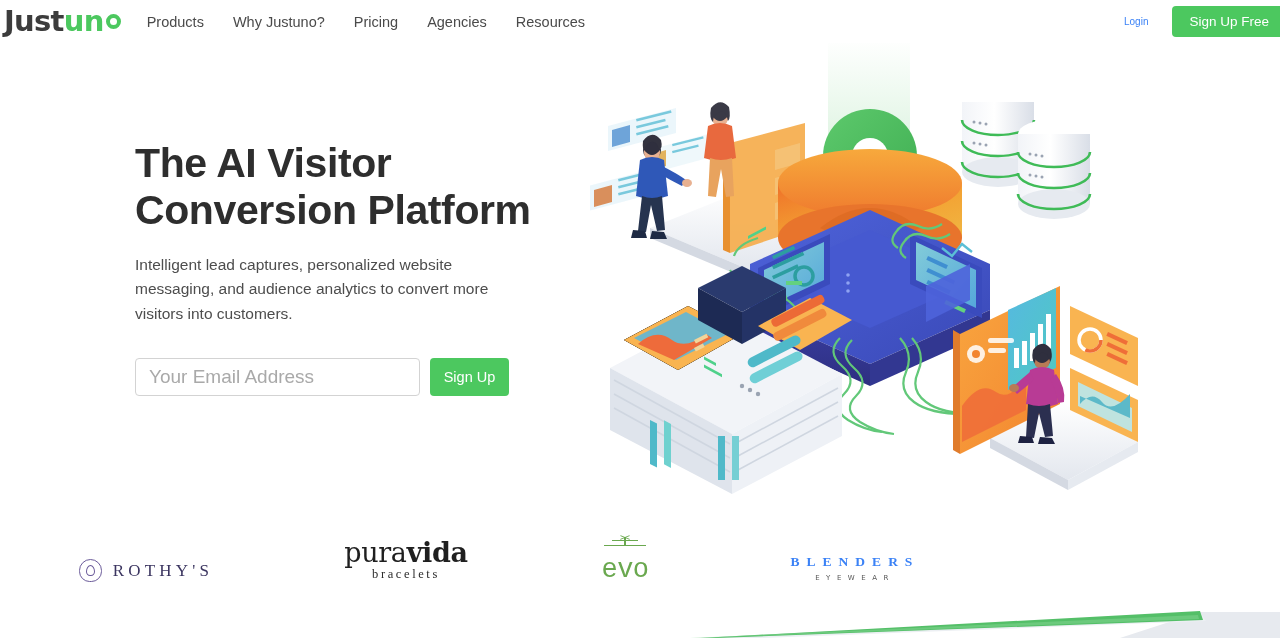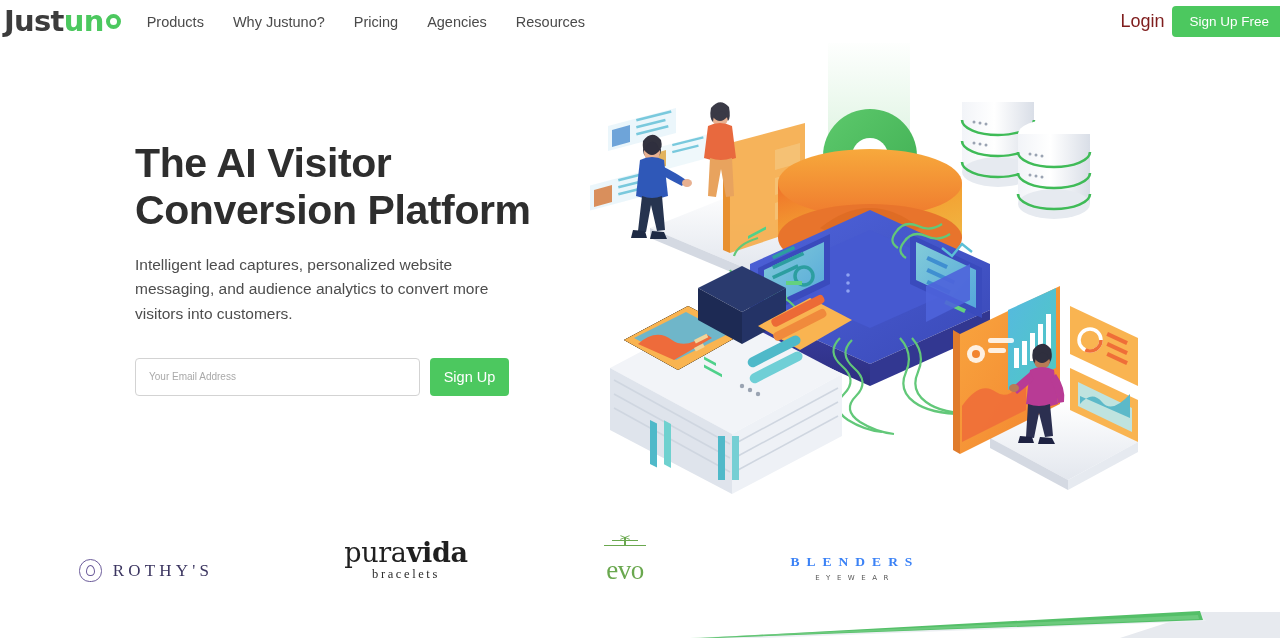--- a/index.html
+++ b/index.html
@@ -36,22 +36,22 @@
   }
   .nav { display: flex; align-items: center; gap: 29px; }
   .nav a {
     font-size: 14.5px; color: #4a4a4a; text-decoration: none;
     white-space: nowrap;
   }
   .header-right {
     margin-left: auto; display: flex; align-items: center; height: 43px;
   }
   .login-link {
-    font-size: 18px; color: #7f1d1d; text-decoration: none;
-    margin-right: 8px;
+    font-size: 10px; color: #3b82f6; text-decoration: none;
+    margin-right: 24px;
   }
   .btn-signup-free {
     background: #4cc85f; color: #fff;
     font-size: 13.5px;
     padding: 0 17px; height: 31px;
     display: flex; align-items: center; justify-content: center;
     border: none; border-radius: 4px;
     cursor: pointer;
     margin-right: -6px;
     white-space: nowrap;
@@ -79,21 +79,21 @@
   }
   .signup-form {
     margin-top: 32px;
     display: flex; align-items: stretch; gap: 10px;
   }
   .email-input {
     width: 285px; height: 38px;
     border: 1px solid #d3d3d3;
     border-radius: 4px;
     padding: 0 13px;
-    font-size: 10px;
+    font-size: 19px;
     color: #3d3d3d;
     font-family: "Liberation Sans", sans-serif;
     outline: none;
     background: #fff;
   }
   .email-input::placeholder { color: #a9a9a9; }
   .btn-signup {
     width: 79px; height: 38px;
     background: #4cc85f; color: #fff;
     border: none; border-radius: 4px;
@@ -163,21 +163,21 @@
   }
 
   .evo-mark { position: relative; width: 54px; height: 20px; }
   .evo-mark .ln1 { position:absolute; left: 6px; top: 8px; width: 42px; height: 1.6px; background:#6aa84f; }
   .evo-mark .ln2 { position:absolute; left: 14px; top: 3px; width: 26px; height: 1.4px; background:#6aa84f; }
   .evo-mark .stem { position:absolute; left: 26px; top: 0px; width: 1.6px; height: 9px; background:#6aa84f; }
   .evo-mark .tip { position:absolute; left: 22px; top: 0px; width: 10px; height: 1.4px; background:#6aa84f; transform: rotate(-22deg); }
   .evo-mark .tip2 { position:absolute; left: 22px; top: 0px; width: 10px; height: 1.4px; background:#6aa84f; transform: rotate(22deg); }
   .evo-text {
     font-size: 27px; color: #6aa84f; line-height: 0.9;
-    font-family: Liberation Serif, serif;
+    font-family: Liberation Mono, monospace;
     letter-spacing: -0.5px; margin-top: 1px;
   }
 
   .stella-text {
     font-size: 19px; letter-spacing: 1.2px;
     color: #1c1c1c;
     font-family: "Liberation Serif", serif;
     display:flex; align-items:center;
   }
   .stella-amp {

